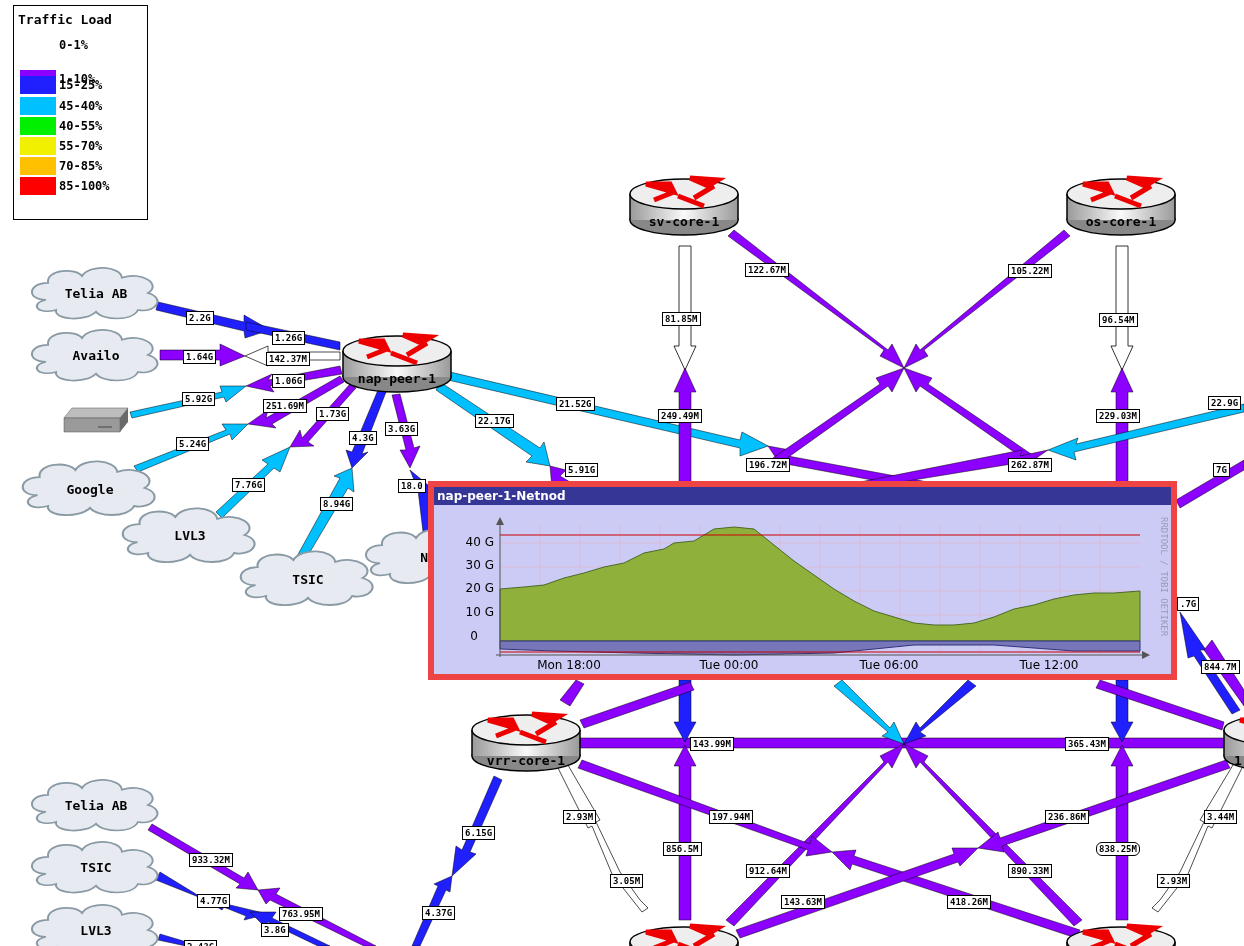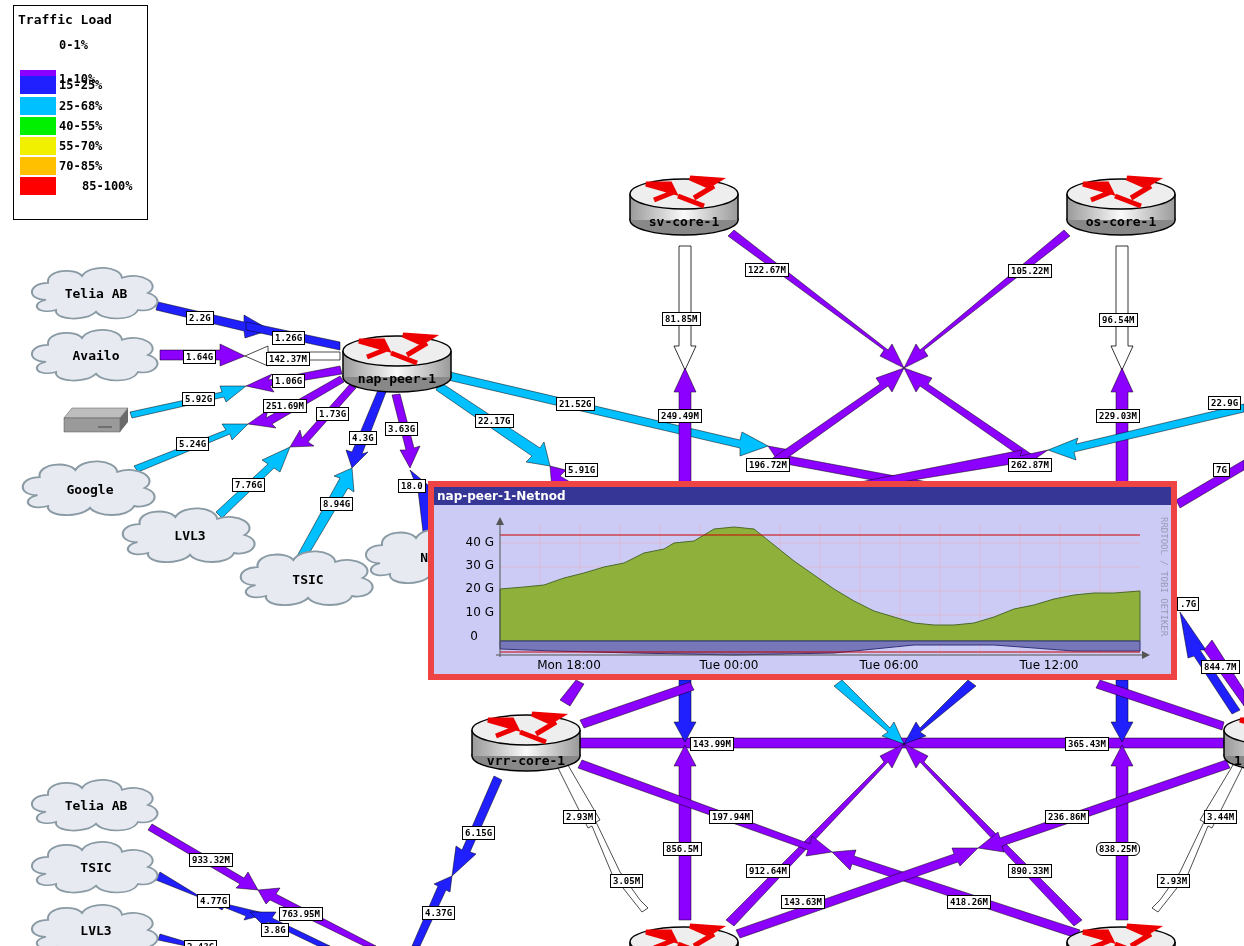--- a/index.html
+++ b/index.html
@@ -193,35 +193,35 @@
   <div class="legend-row" style="top:63px;">
       <div class="legend-swatch" style="background:#8c00ff"></div>
       <span class="legend-label">1-10%</span>
     </div>
   <div class="legend-row" style="top:69px;">
       <div class="legend-swatch" style="background:#2020ff"></div>
       <span class="legend-label">15-25%</span>
     </div>
   <div class="legend-row" style="top:90px;">
       <div class="legend-swatch" style="background:#00c0ff"></div>
-      <span class="legend-label">25-68%</span>
+      <span class="legend-label">45-40%</span>
     </div>
   <div class="legend-row" style="top:110px;">
       <div class="legend-swatch" style="background:#00f000"></div>
       <span class="legend-label">40-55%</span>
     </div>
   <div class="legend-row" style="top:130px;">
       <div class="legend-swatch" style="background:#f0f000"></div>
       <span class="legend-label">55-70%</span>
     </div>
   <div class="legend-row" style="top:150px;">
       <div class="legend-swatch" style="background:#ffc000"></div>
       <span class="legend-label">70-85%</span>
     </div>
-  <div class="legend-row" style="top:170px;gap:23px;">
+  <div class="legend-row" style="top:170px;">
       <div class="legend-swatch" style="background:#ff0000"></div>
       <span class="legend-label">85-100%</span>
     </div>
 </div>
 
 <div class="lbl" style="left:186px;top:311px;">2.2G</div>
 <div class="lbl" style="left:272px;top:331px;">1.26G</div>
 <div class="lbl" style="left:183px;top:350px;">1.64G</div>
 <div class="lbl" style="left:266px;top:352px;">142.37M</div>
 <div class="lbl" style="left:182px;top:392px;">5.92G</div>

